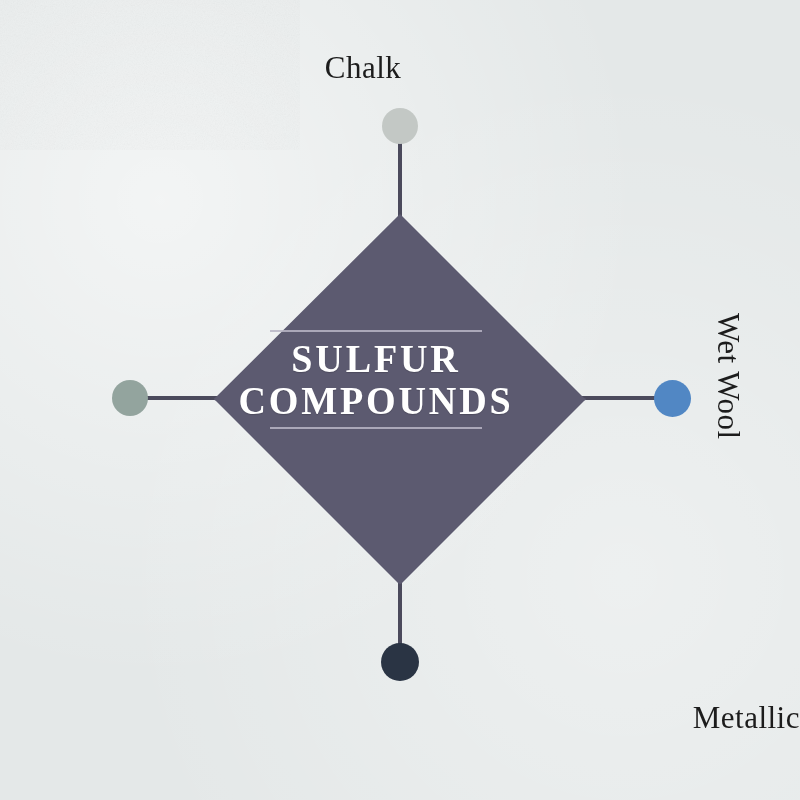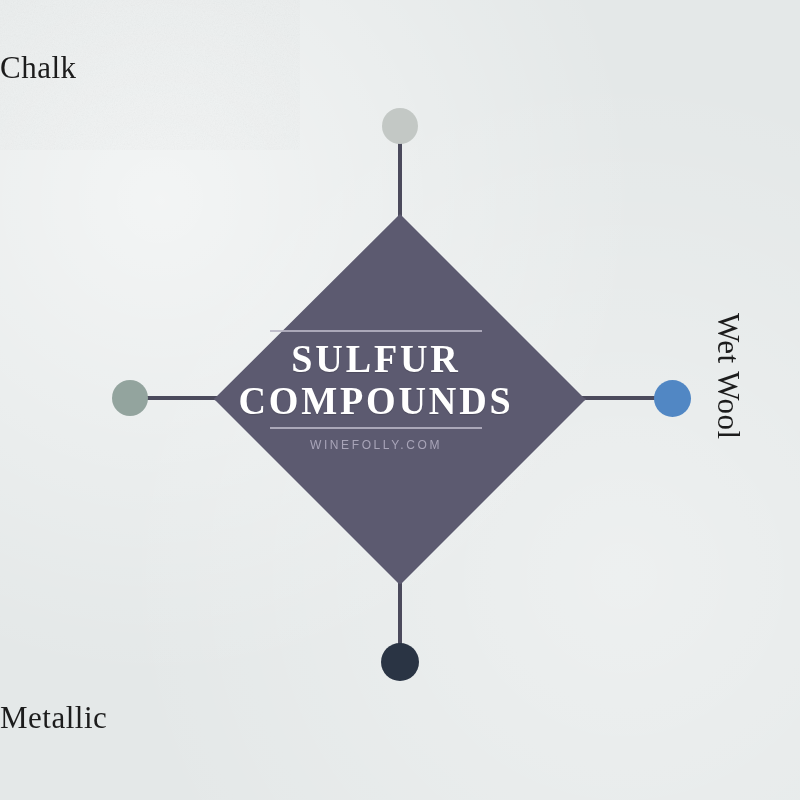--- a/index.html
+++ b/index.html
@@ -102,22 +102,22 @@
 
   
   .label {
     position: absolute;
     color: #1c1c1c;
     font-family: "Liberation Serif", "DejaVu Serif", serif;
     font-size: 31px;
     letter-spacing: 0.5px;
     white-space: nowrap;
   }
-  #label-chalk    { left: 0; top: 50px; width: 726px; }
-  #label-metallic { left: 0; top: 700px; width: 800px; text-align: left; }
+  #label-chalk    { left: 0; top: 50px; width: 726px; text-align: center; }
+  #label-metallic { left: 0; top: 700px; width: 800px; text-align: right; }
   #label-wetwool {
     left: 0; top: 0;
     width: 220px;
     height: 32px;
     transform: translate(746px, 313px) rotate(90deg);
     transform-origin: left top;
     text-align: left;
   }
 </style>
 </head>
@@ -145,21 +145,20 @@
     <svg viewBox="0 0 376 373" xmlns="http://www.w3.org/2000/svg">
       <path d="M188 2 L372 186 Q376 187 372 189 L190 371 Q188 373 186 371 L4 189 Q0 187 4 185 Z" fill="#5c5a70"></path>
     </svg>
   </div>
 
   <div id="plaque">
     <div class="rule" id="rule-top"></div>
     <div class="title-line" id="title-1">SULFUR</div>
     <div class="title-line" id="title-2">COMPOUNDS</div>
     <div class="rule" id="rule-bottom"></div>
-    <div id="source">WINEFOLLY.COM</div>
   </div>
 
   <div class="node" id="node-chalk" style="background:#c3c8c5"></div>
   <div class="node" id="node-wetwool" style="background:#5187c4"></div>
   <div class="node" id="node-metallic" style="background:#2a3444"></div>
   <div class="node" id="node-flint" style="background:#93a49e"></div>
 
   <div class="label" id="label-chalk">Chalk</div>
   <div class="label" id="label-wetwool">Wet Wool</div>
   <div class="label" id="label-metallic">Metallic</div>

